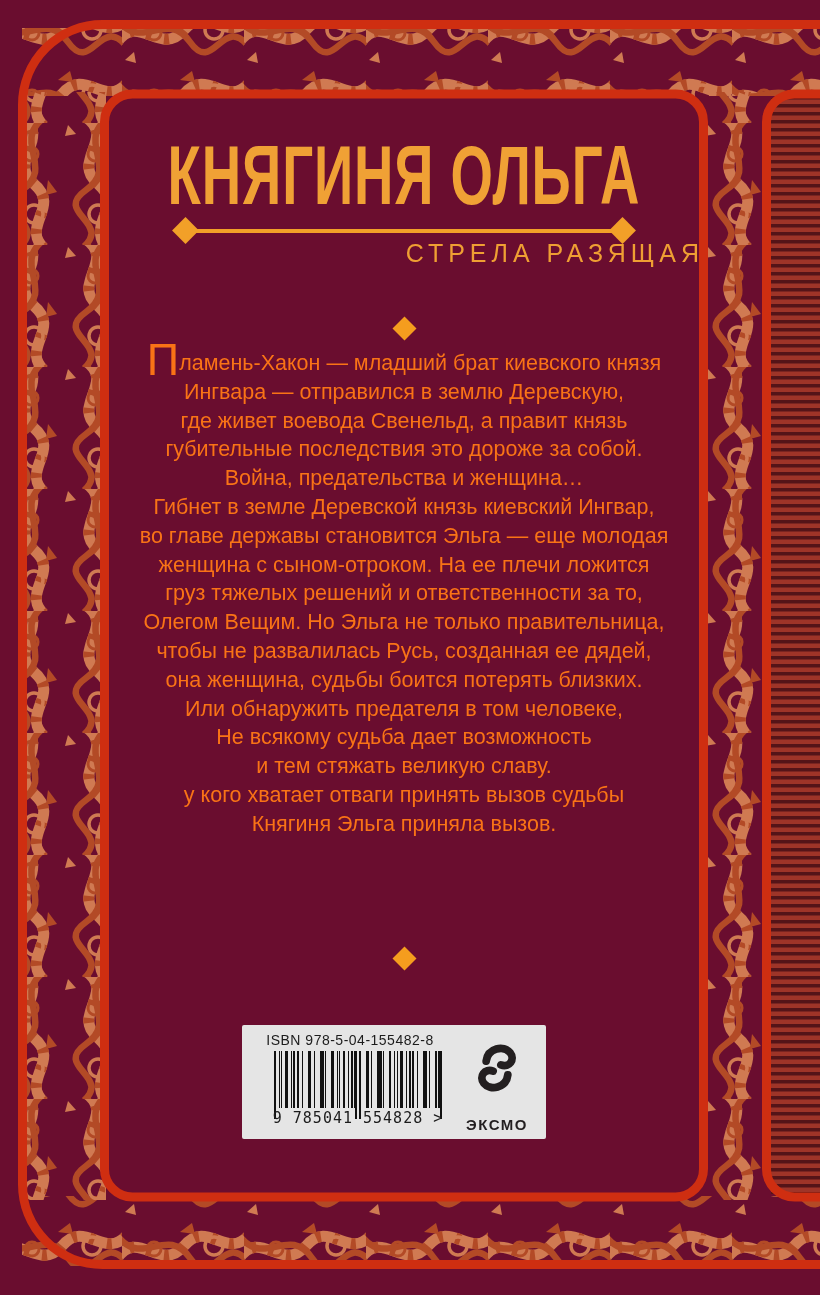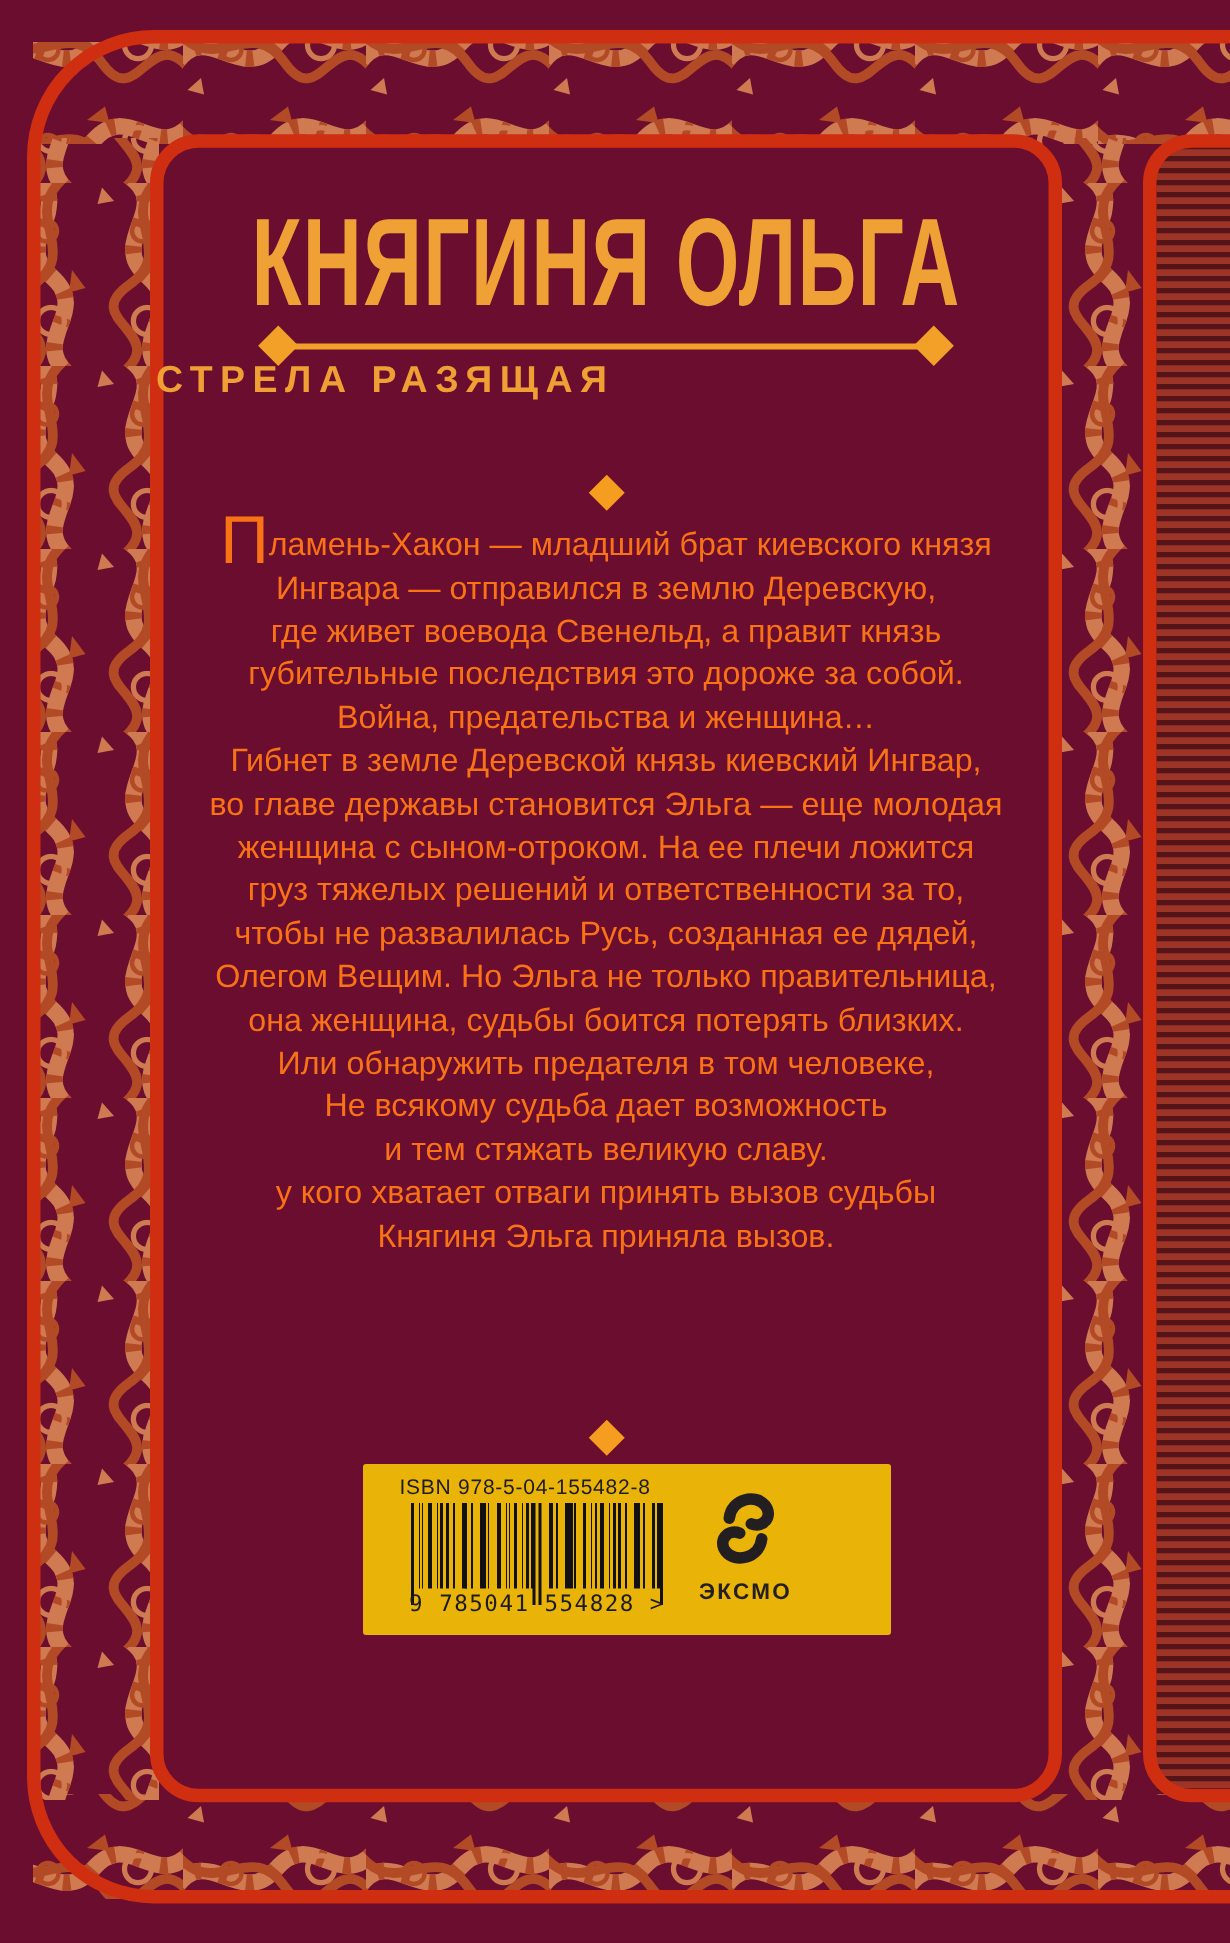--- a/index.html
+++ b/index.html
@@ -13,53 +13,53 @@
 
   .book-title{
     position:absolute;left:0;top:128px;width:600px;text-align:center;
     font-weight:bold;font-size:62px;letter-spacing:1px;color:#f0a135;
     transform:scale(0.88,1.34);transform-origin:50% 0;white-space:nowrap;
   }
   .divider{position:absolute;left:72px;top:221px;width:456px;display:flex;align-items:center;}
   .divider .line{flex:1;height:4px;background:#f2a028;}
   .dia{width:19px;height:19px;background:#f2a028;transform:rotate(45deg);flex:none;}
   .book-subtitle{
-    position:absolute;left:0;top:239px;width:600px;text-align:left;
-    font-weight:bold;font-size:25px;letter-spacing:5px;color:#ef9f33;white-space:nowrap;
+    position:absolute;left:0;top:239px;width:600px;text-align:right;
+    font-weight:normal;font-size:25px;letter-spacing:5px;color:#ef9f33;white-space:nowrap;
   }
   .sep{position:absolute;left:292px;width:17px;height:17px;background:#f59d1e;transform:rotate(45deg);}
   .sep1{top:320px;}
   .sep2{top:950px;}
 
   .annotation{
     position:absolute;left:0;top:349px;width:600px;
     color:#f97316;font-size:21.5px;line-height:28.8px;text-align:center;
   }
   .annotation .line{white-space:nowrap;}
   .dropcap{font-size:45px;line-height:0;position:relative;top:5px;letter-spacing:0;}
 
   .barcode-box{
-    position:absolute;left:138px;top:976px;width:352px;height:114px;
-    background:#eab308;border-radius:2px;color:#1c1c1c;
+    position:absolute;left:138px;top:1025px;width:304px;height:114px;
+    background:#e5e5e5;border-radius:2px;color:#1c1c1c;
   }
   .isbn{position:absolute;left:8px;top:7px;width:200px;text-align:center;font-size:14px;letter-spacing:0.5px;}
   .bars{
     position:absolute;left:32px;top:26px;width:168px;height:57px;
     background-image:
       repeating-linear-gradient(90deg,#111 0 2px,transparent 2px 5px,#111 5px 6px,transparent 6px 11px,#111 11px 14px,transparent 14px 17px,#111 17px 18px,transparent 18px 23px),
       repeating-linear-gradient(90deg,transparent 0 7px,#111 7px 8px,transparent 8px 19px,#111 19px 21px,transparent 21px 29px);
   }
   .guard{position:absolute;top:26px;width:2px;height:68px;background:#111;}
   .g1{left:32px;} .g2{left:113px;} .g3{left:117px;} .g4{left:198px;}
   .digits{
     position:absolute;left:18px;top:84px;width:196px;text-align:center;
     font-family:"DejaVu Sans Mono",monospace;font-size:15px;letter-spacing:1px;white-space:nowrap;
   }
   .publisher{position:absolute;left:222px;top:16px;width:66px;text-align:center;color:#231f20;}
-  .publisher-name{font-weight:bold;font-size:15px;letter-spacing:1.5px;margin-top:2px;}
+  .publisher-name{font-weight:bold;font-size:15px;letter-spacing:1.5px;margin-top:17px;}
 </style>
 </head>
 <body>
 
 <svg id="frame-svg" width="820" height="1295" viewBox="0 0 820 1295" aria-hidden="true">
   <defs>
     <pattern id="knotH" width="122" height="64" patternUnits="userSpaceOnUse">
       <path d="M-6 44 C 16 10 38 58 62 30 S 104 46 128 18" stroke="#d07a52" stroke-width="11" fill="none" stroke-linecap="round"></path>
       <path d="M-6 44 C 16 10 38 58 62 30 S 104 46 128 18" stroke="#b34a26" stroke-width="11" fill="none" stroke-dasharray="5 13"></path>
       <path d="M-6 18 C 20 54 44 8 68 42 S 100 12 128 48" stroke="#b34a26" stroke-width="6.5" fill="none"></path>
@@ -114,22 +114,22 @@
   <div class="annotation">
     <div class="line"><span class="dropcap">П</span><span>ламень-Хакон — младший брат киевского князя</span></div>
     <div class="line">Ингвара — отправился в землю Деревскую,</div>
     <div class="line">где живет воевода Свенельд, а правит князь</div>
     <div class="line">губительные последствия это дороже за собой.</div>
     <div class="line">Война, предательства и женщина…</div>
     <div class="line">Гибнет в земле Деревской князь киевский Ингвар,</div>
     <div class="line">во главе державы становится Эльга — еще молодая</div>
     <div class="line">женщина с сыном-отроком. На ее плечи ложится</div>
     <div class="line">груз тяжелых решений и ответственности за то,</div>
+    <div class="line">Олегом Вещим. Но Эльга не только правительница,</div>
     <div class="line">чтобы не развалилась Русь, созданная ее дядей,</div>
-    <div class="line">Олегом Вещим. Но Эльга не только правительница,</div>
     <div class="line">она женщина, судьбы боится потерять близких.</div>
     <div class="line">Или обнаружить предателя в том человеке,</div>
     <div class="line">Не всякому судьба дает возможность</div>
     <div class="line">и тем стяжать великую славу.</div>
     <div class="line">у кого хватает отваги принять вызов судьбы</div>
     <div class="line">Княгиня Эльга приняла вызов.</div>
   </div>
 
   <span class="sep sep2"></span>
 

